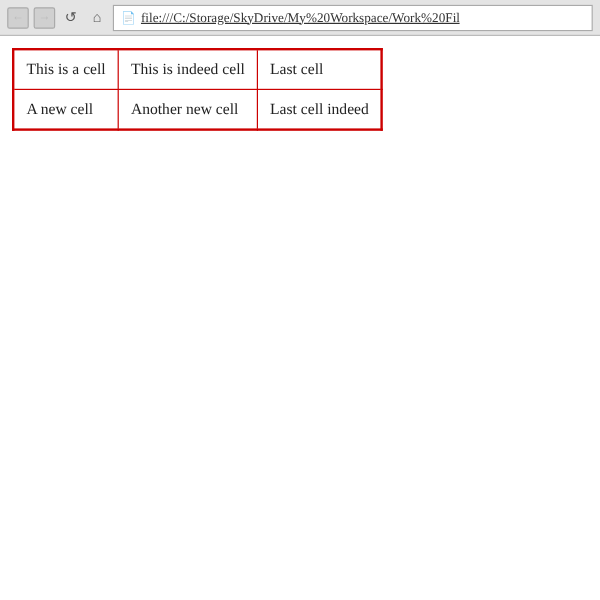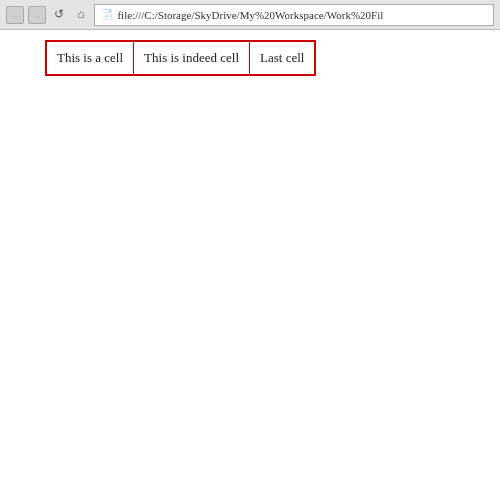--- a/index.html
+++ b/index.html
@@ -87,35 +87,35 @@
       margin-right: 4px;
       font-size: 10px;
       color: #666;
     }
 
     .address-text {
       font-size: 11px;
       color: #333;
       white-space: nowrap;
       overflow: hidden;
+      text-decoration: underline;
     }
 
     
     .page-content {
       flex: 1;
       background: white;
       padding: 10px;
       overflow: auto;
     }
 
     
     table {
       border-collapse: collapse;
       border: 2px solid #cc0000;
-      margin-left: 35px;
     }
 
     td {
       border: 1px solid #cc0000;
       padding: 8px 10px;
       font-family: Times New Roman, serif;
       font-size: 13px;
       color: #222;
       white-space: nowrap;
     }
@@ -145,17 +145,22 @@
   </div>
 
   <div class="page-content">
     <table>
       <tbody id="table-body">
       <tr>
             <td>This is a cell</td>
             <td>This is indeed cell</td>
             <td>Last cell</td>
           </tr>
+          <tr>
+            <td>A new cell</td>
+            <td>Another new cell</td>
+            <td>Last cell indeed</td>
+          </tr>
         </tbody>
     </table>
   </div>
 
 </div>
 
 </body></html>

